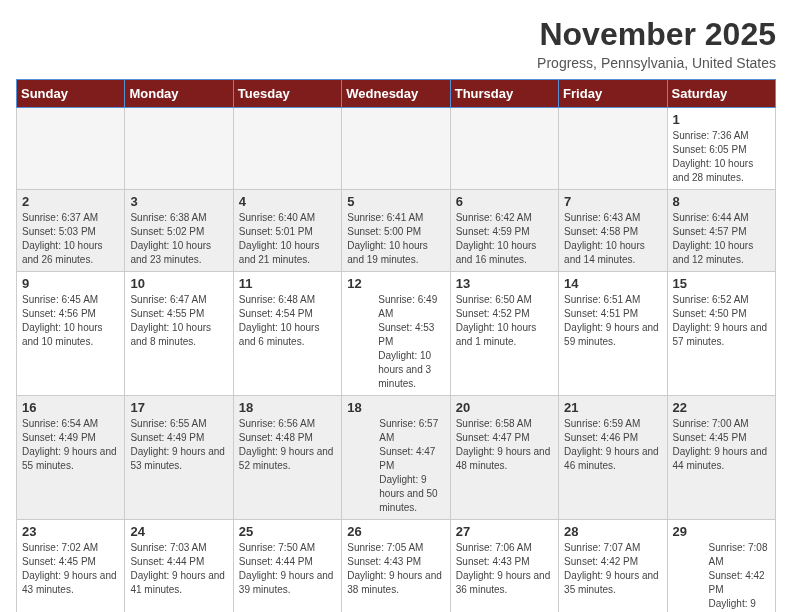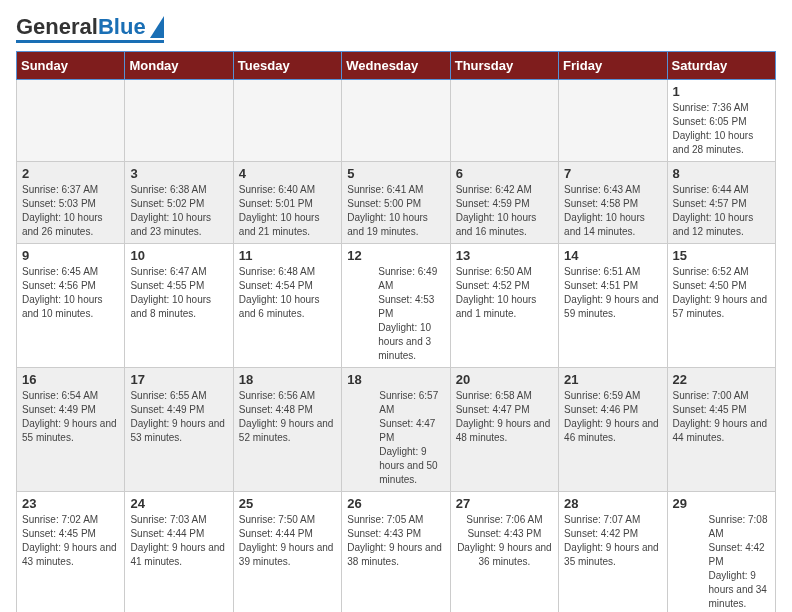--- a/index.html
+++ b/index.html
@@ -101,27 +101,25 @@
     }
     .row-shaded td.empty {
       background: #e8e8e8;
     }
   </style>
 </head>
 <body>
 
 <div class="header-area">
   <div class="logo-area">
-    <div style="display:flex; align-items:center;">
-      <span class="logo-text">
-        <span>General</span><span class="blue">Blue</span>
-      </span>
-      <span class="logo-triangle"></span>
-    </div>
     <div class="logo-line"></div>
+  </div>
+  <div class="title-area">
+    <div class="calendar-title">November 2025</div>
+    <div class="calendar-subtitle">Progress, Pennsylvania, United States</div>
   </div>
 </div>
 
 <table class="calendar-table">
   <thead>
     <tr>
     <th>Sunday</th>
         <th>Monday</th>
         <th>Tuesday</th>
         <th>Wednesday</th>
@@ -297,21 +295,21 @@
 Daylight: 9 hours and 39 minutes.</div>
         </td>
         <td>
           <span class="day-number">26</span>
           <div class="day-info" style="white-space: pre-line;">Sunrise: 7:05 AM
 Sunset: 4:43 PM
 Daylight: 9 hours and 38 minutes.</div>
         </td>
         <td>
           <span class="day-number">27</span>
-          <div class="day-info" style="white-space: pre-line; text-align: center;">Sunrise: 7:06 AM
+          <div class="day-info" style="white-space: pre-line;">Sunrise: 7:06 AM
 Sunset: 4:43 PM
 Daylight: 9 hours and 36 minutes.</div>
         </td>
         <td>
           <span class="day-number">28</span>
           <div class="day-info" style="white-space: pre-line;">Sunrise: 7:07 AM
 Sunset: 4:42 PM
 Daylight: 9 hours and 35 minutes.</div>
         </td>
         <td>

